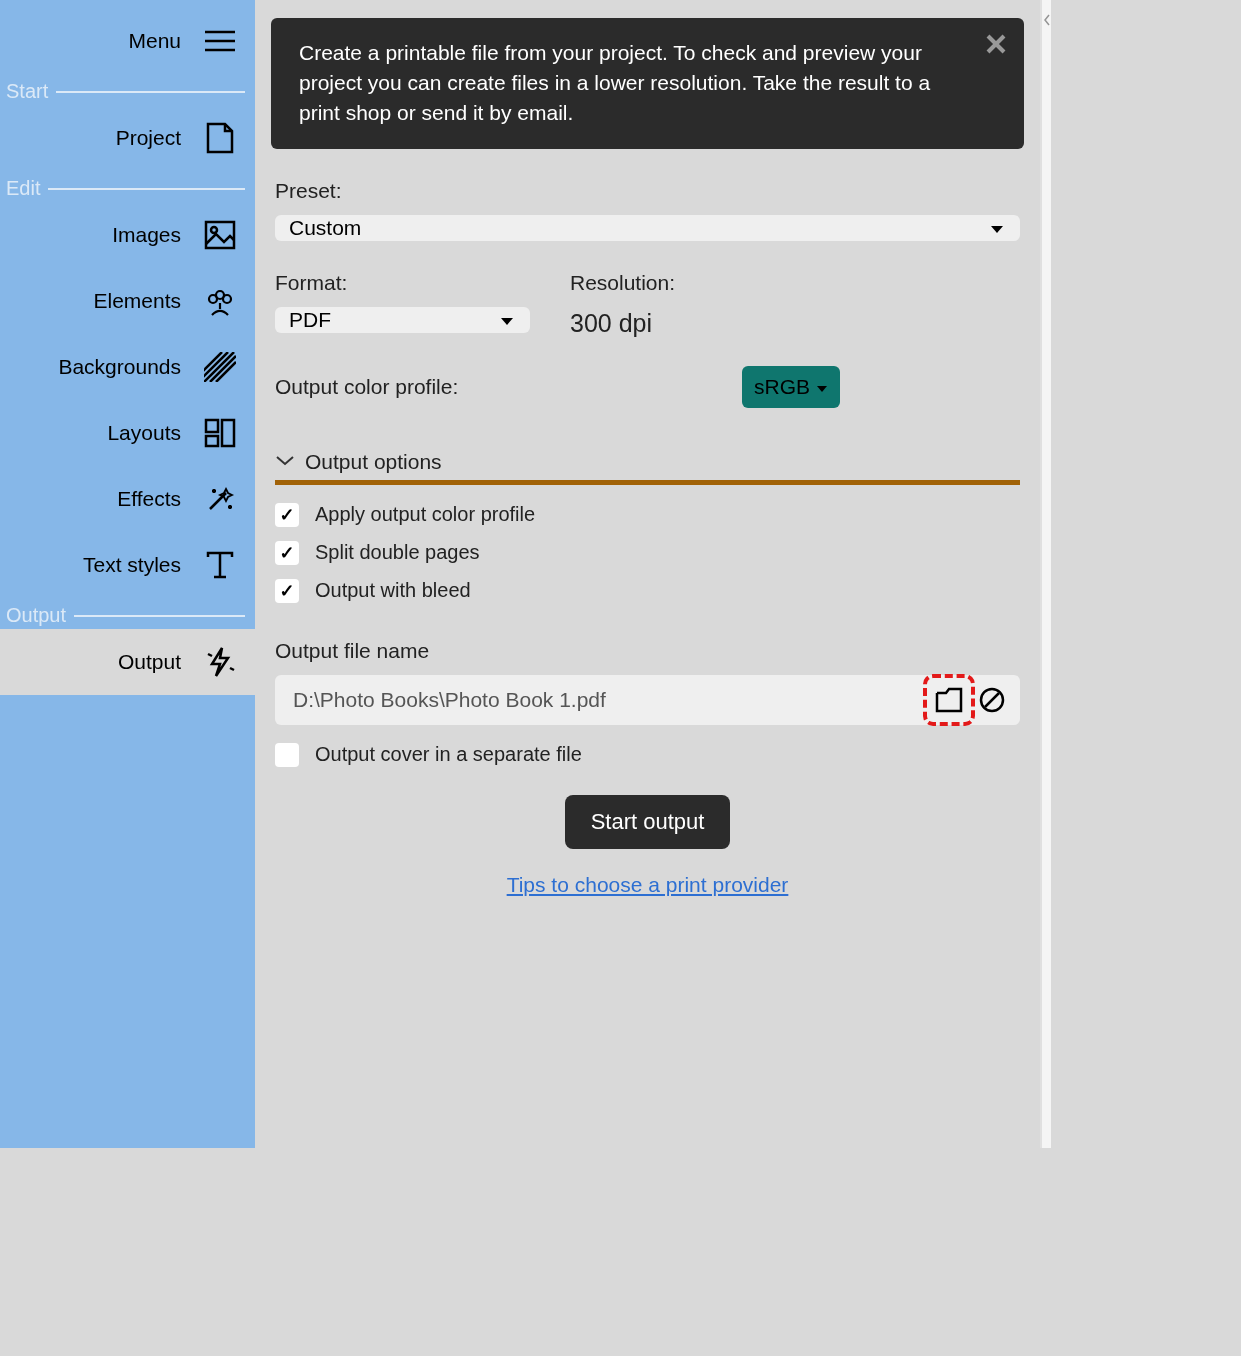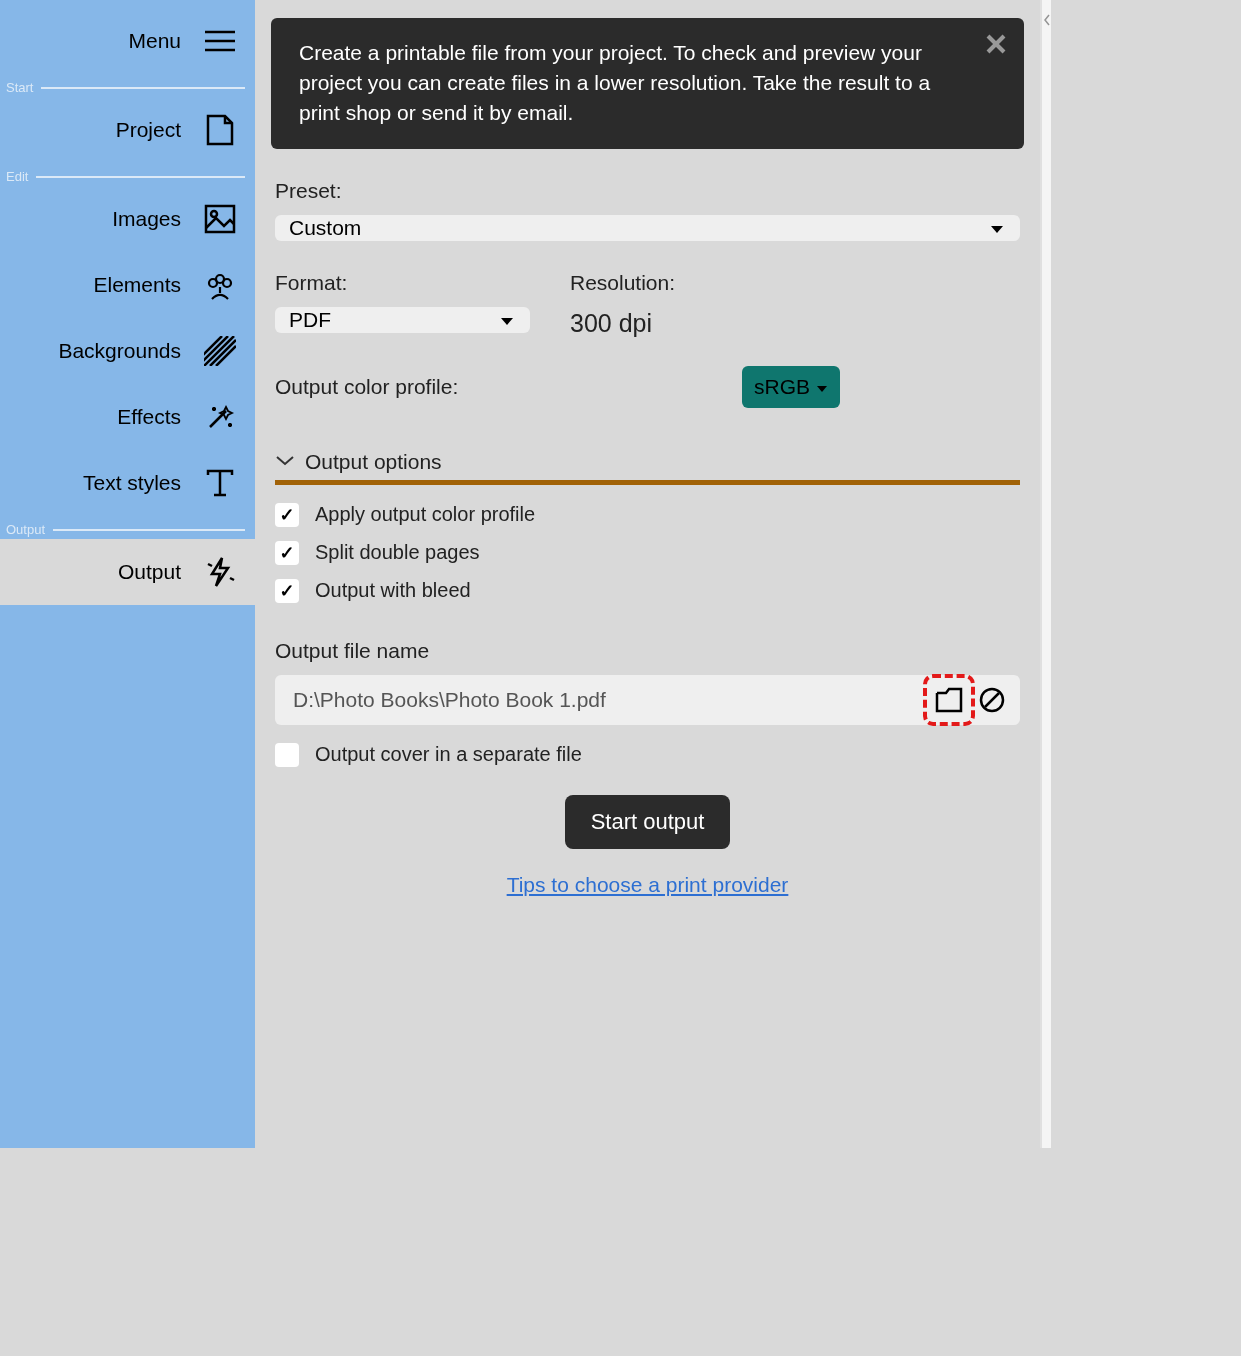--- a/index.html
+++ b/index.html
@@ -51,21 +51,21 @@
   }
   .section-header {
     display: flex;
     align-items: center;
     gap: 8px;
     padding: 0 0 0 6px;
     margin-top: 6px;
     margin-bottom: 2px;
   }
   .section-header .title {
-    font-size: 13px;
+    font-size: 20px;
     color: #dbe9f7;
   }
   .section-header .line {
     flex: 1;
     height: 2px;
     background: #dbe9f7;
     margin-right: 10px;
   }
   .nav-item {
     display: flex;
@@ -322,20 +322,30 @@
   </div>
   <div class="nav-item">
     <span class="label">Backgrounds</span>
     <span class="icon-box">
       <svg width="32" height="30" viewBox="0 0 32 30" stroke="#000" stroke-width="2.5">
           <line x1="0" y1="30" x2="30" y2="0"></line>
           <line x1="6" y1="30" x2="32" y2="4"></line>
           <line x1="-2" y1="26" x2="24" y2="0"></line>
           <line x1="12" y1="30" x2="32" y2="10"></line>
           <line x1="-2" y1="20" x2="18" y2="0"></line>
+        </svg>
+    </span>
+  </div>
+  <div class="nav-item">
+    <span class="label">Layouts</span>
+    <span class="icon-box">
+      <svg width="32" height="30" viewBox="0 0 32 30" fill="none" stroke="#000" stroke-width="2.5">
+          <rect x="2" y="2" width="12" height="12"></rect>
+          <rect x="18" y="2" width="12" height="26"></rect>
+          <rect x="2" y="18" width="12" height="10"></rect>
         </svg>
     </span>
   </div>
   <div class="nav-item">
     <span class="label">Effects</span>
     <span class="icon-box">
       <svg width="32" height="32" viewBox="0 0 32 32" fill="none" stroke="#000" stroke-width="2.5">
           <line x1="6" y1="26" x2="22" y2="10"></line>
           <path d="M22 6 L24 10 L28 12 L24 14 L22 18 L20 14 L16 12 L20 10 Z" stroke-width="1.8"></path>
           <line x1="26" y1="22" x2="26" y2="26"></line>

